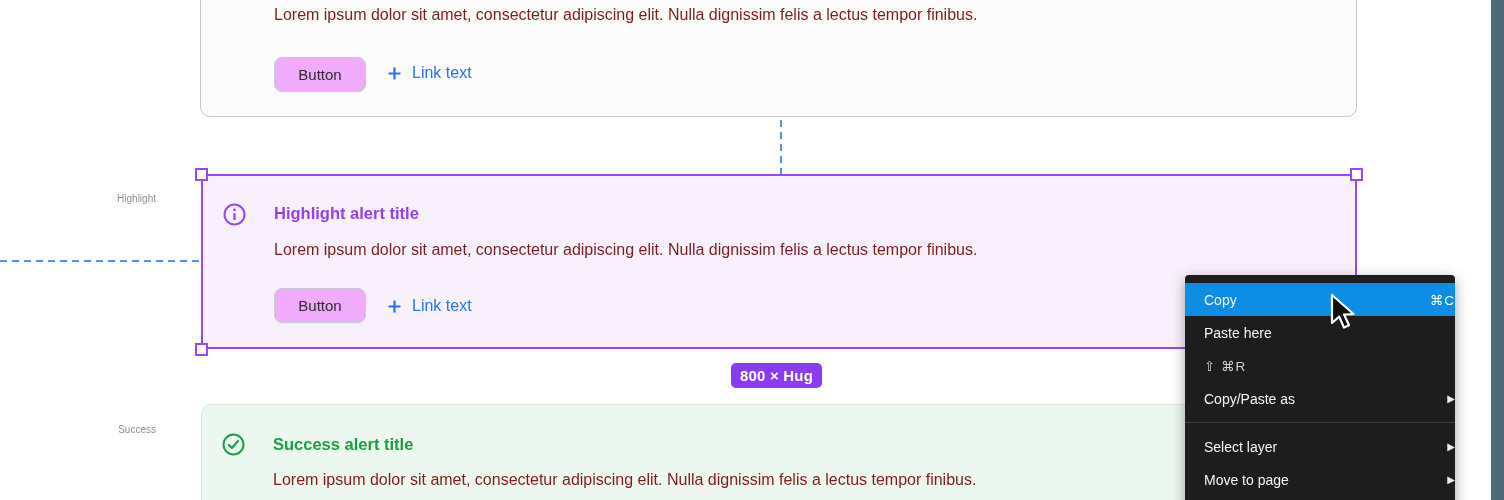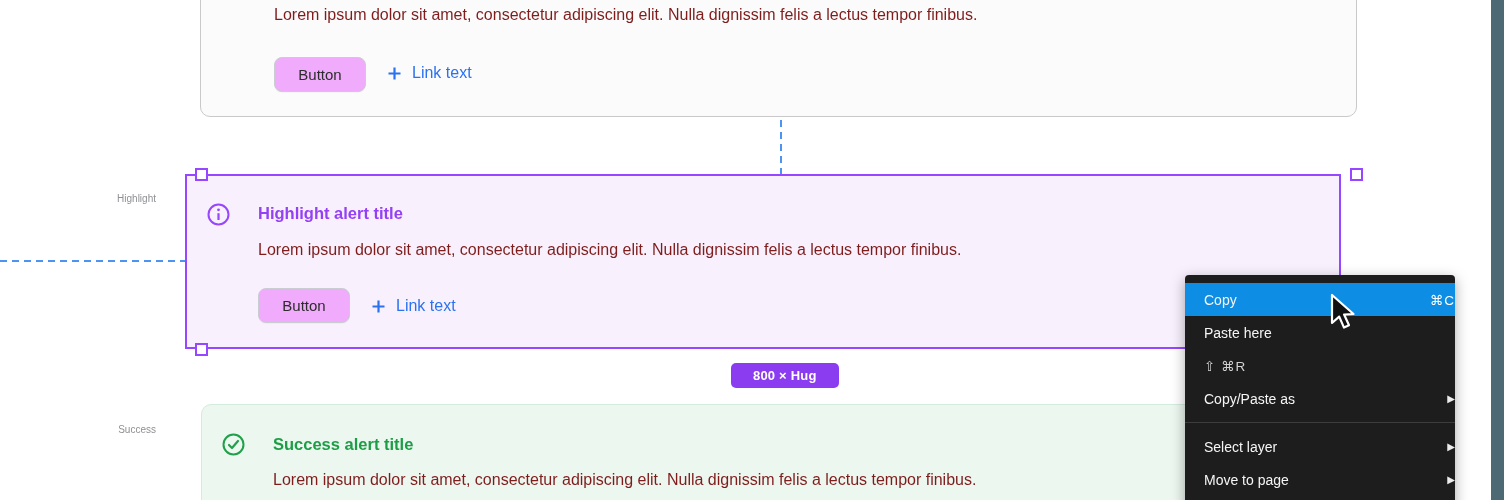--- a/index.html
+++ b/index.html
@@ -26,21 +26,21 @@
     width:120px;text-align:right;font-size:10px;color:#8f9094;z-index:2;
   }
 
   
   .alert-default{
     left:200px;top:-42px;width:1157px;height:159px;z-index:2;
     background:#fbfbfb;border:1px solid #c9c9c9;border-radius:10px;
     box-sizing:border-box;
   }
   .alert-highlight{
-    left:185px;top:174px;width:1156px;height:175px;z-index:2;
+    left:201px;top:174px;width:1156px;height:175px;z-index:2;
     background:#f8f1fd;border:2px solid #9747ff;box-sizing:border-box;
   }
   .alert-success{
     left:201px;top:404px;width:1156px;height:130px;z-index:2;
     background:#ecf7f0;border:1px solid #d3ecdd;border-radius:10px;
     box-sizing:border-box;
   }
   .alert-body{
     font-size:16px;color:#7f1d1d;line-height:24px;white-space:nowrap;
   }
@@ -62,22 +62,22 @@
   
   .handle{
     width:13px;height:13px;background:#ffffff;border:2px solid #9747ff;
     box-sizing:border-box;z-index:3;
   }
 
   
   .size-badge{
     left:731px;top:363px;height:25px;z-index:4;
     background:#8b3bf0;color:#ffffff;border-radius:5px;
-    display:flex;align-items:center;padding:0 22px;
-    font-size:13px;font-weight:600;letter-spacing:0.2px;
+    display:flex;align-items:center;padding:0 9px;
+    font-size:15px;font-weight:600;letter-spacing:0.2px;
   }
 
   
   .context-menu{
     left:1185px;top:275px;width:270px;height:240px;z-index:5;
     background:#1d1d1d;border-radius:4px;padding-top:8px;box-sizing:border-box;
     box-shadow:0 4px 14px rgba(0,0,0,0.35);
   }
   .menu-item{
     height:33px;display:flex;align-items:center;

